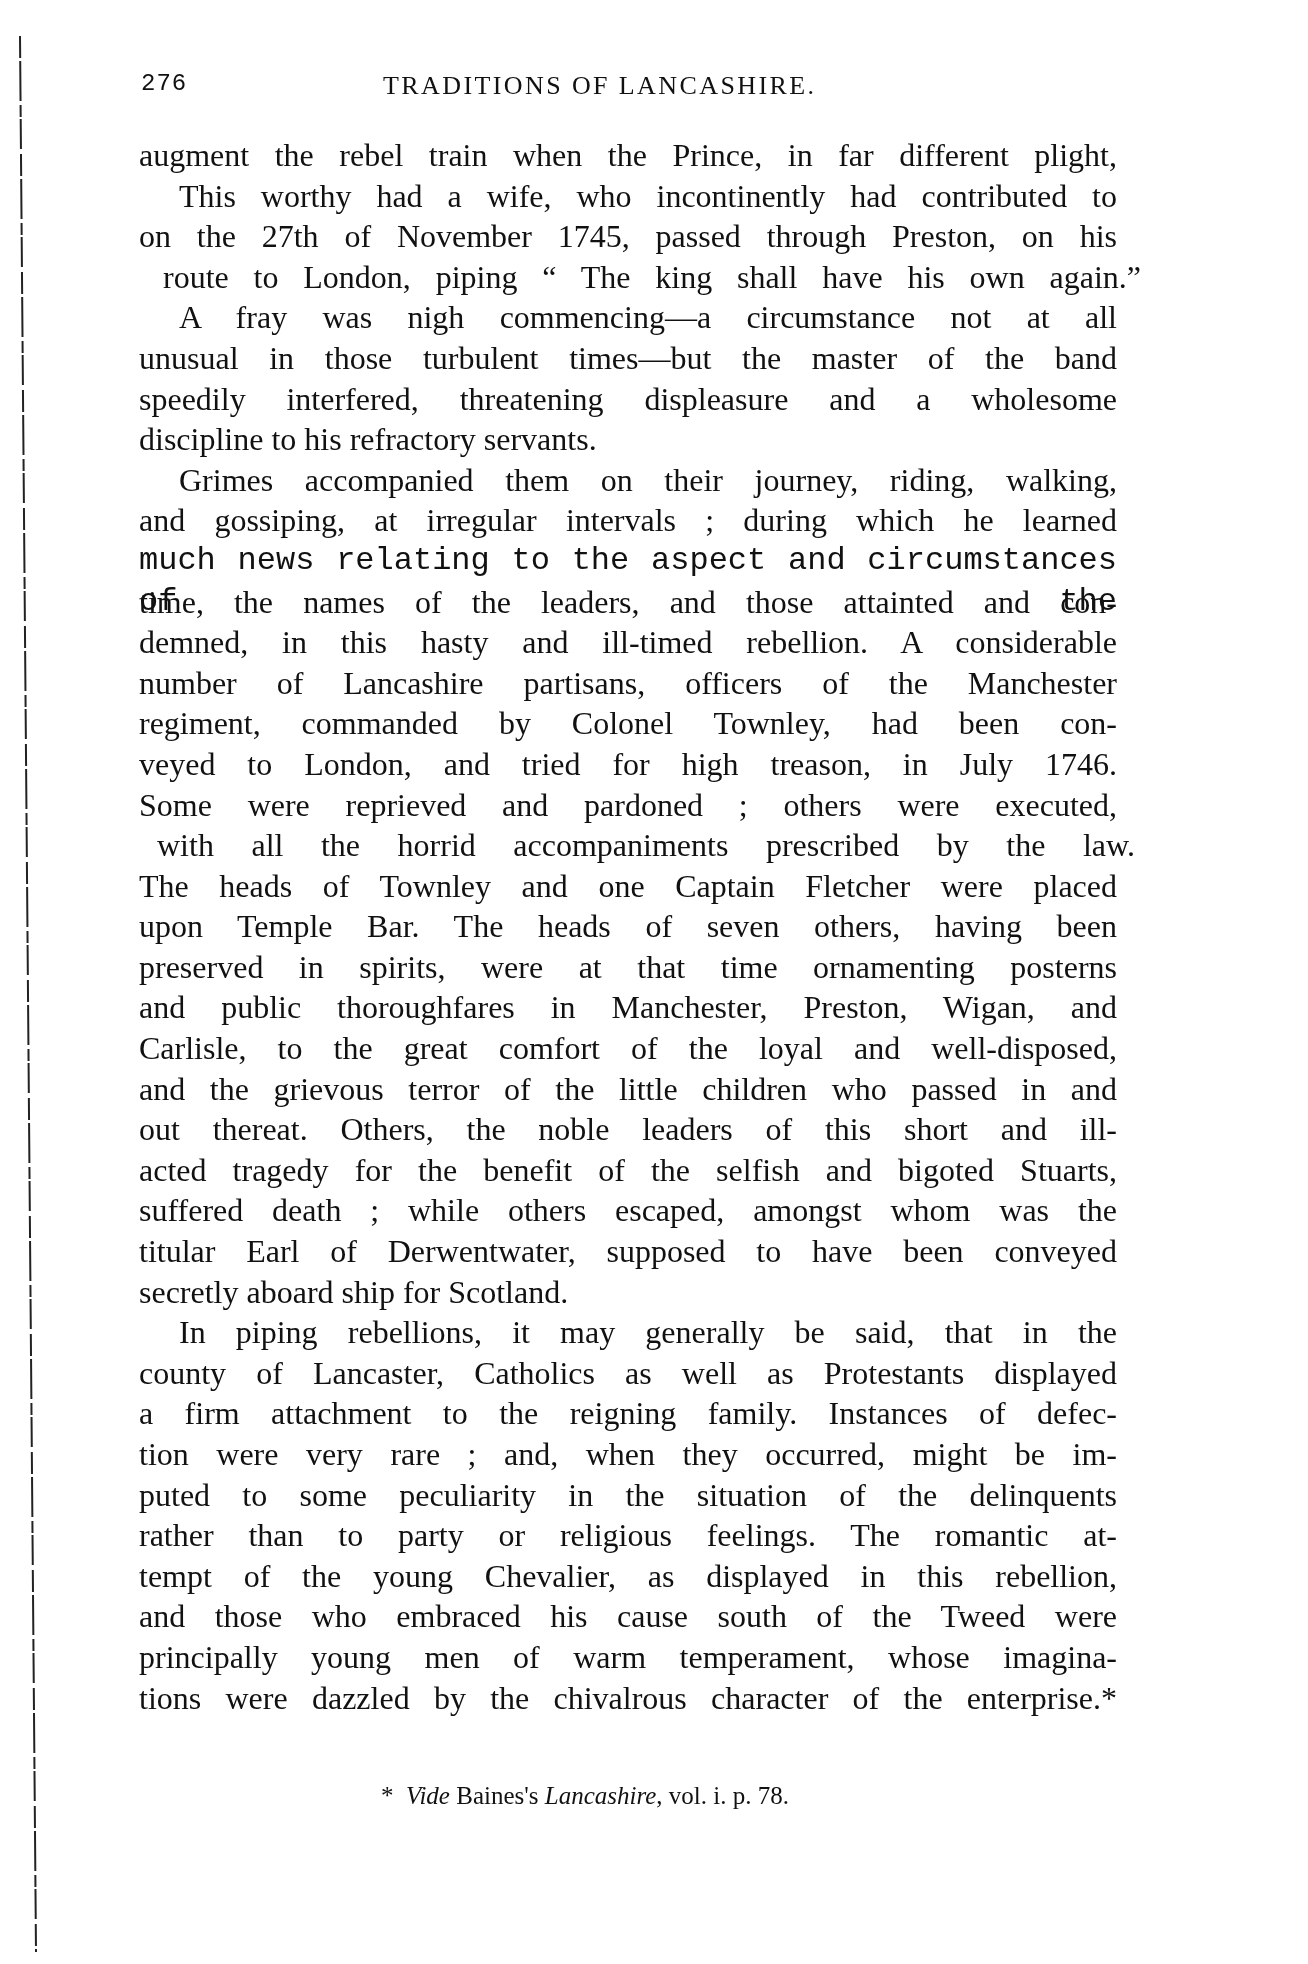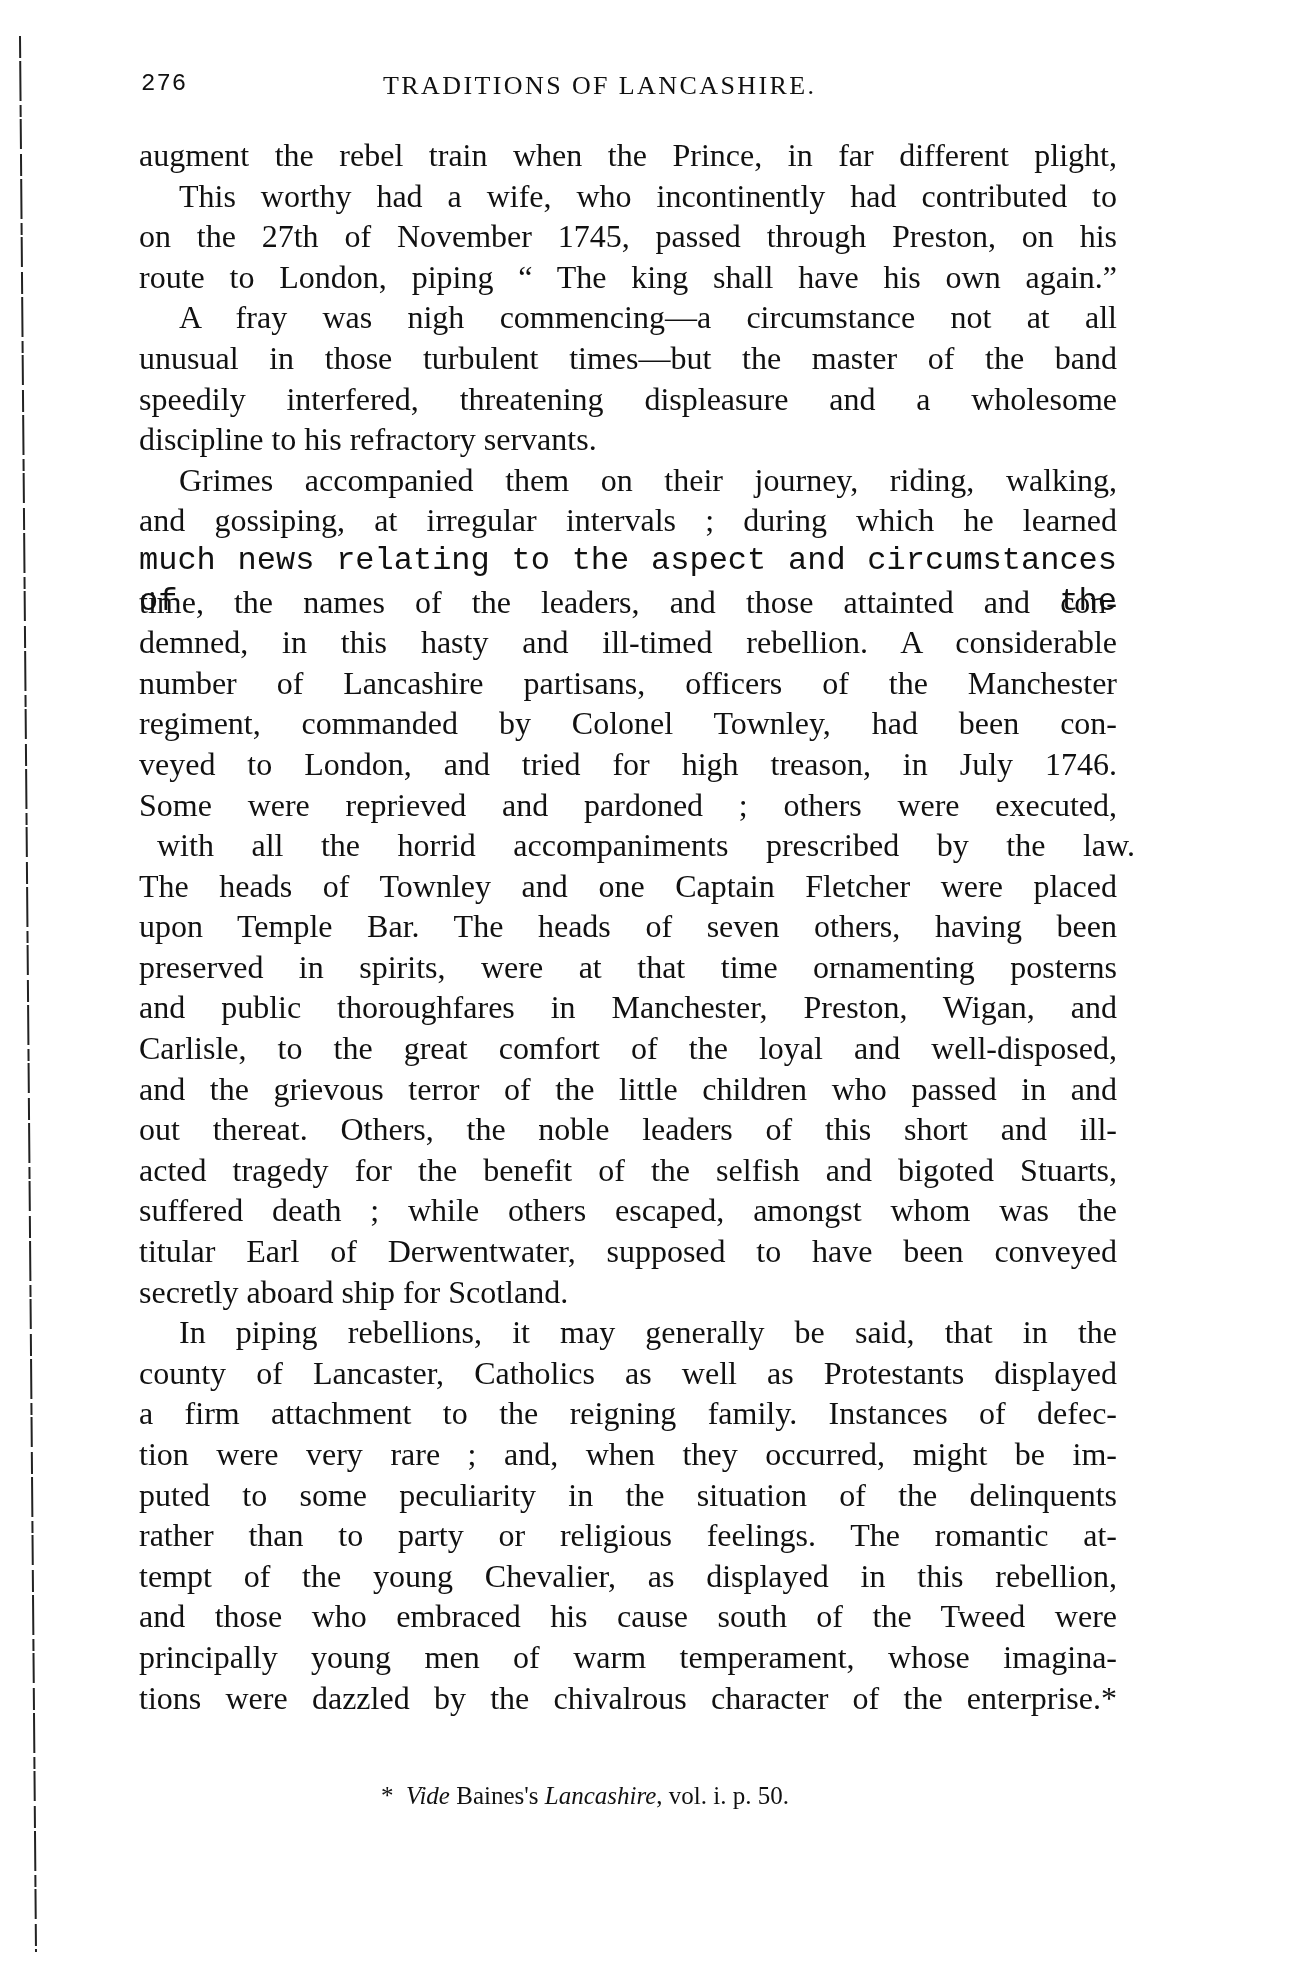--- a/index.html
+++ b/index.html
@@ -105,21 +105,21 @@
   <span class="page-number">276</span>
   <span class="running-title">TRADITIONS OF LANCASHIRE.</span>
 </header>
 
 <main class="body-text">
 
   <div>
     <div class="line"><span class="txt" style="white-space: normal; width: 978px;">augment the rebel train when the Prince, in far different plight,</span></div>
     <div class="line indent"><span class="txt" style="white-space: normal; width: 938px;">This worthy had a wife, who incontinently had contributed to</span></div>
     <div class="line"><span class="txt" style="white-space: normal; width: 978px;">on the 27th of November 1745, passed through Preston, on his</span></div>
-    <div class="line"><span class="txt" style="white-space: normal; width: 978px;">route to London, piping “ The king shall have his own again.”</span></div>
+    <div class="line"><span class="txt" style="white-space: normal; width: 978px; margin-left: 24px;">route to London, piping “ The king shall have his own again.”</span></div>
   </div>
 
   <div>
     <div class="line indent"><span class="txt" style="white-space: normal; width: 938px;">A fray was nigh commencing—a circumstance not at all</span></div>
     <div class="line"><span class="txt" style="white-space: normal; width: 978px;">unusual in those turbulent times—but the master of the band</span></div>
     <div class="line"><span class="txt" style="white-space: normal; width: 978px;">speedily interfered, threatening displeasure and a wholesome</span></div>
     <div class="line last"><span class="txt" style="white-space: normal; width: 978px;">discipline to his refractory servants.</span></div>
   </div>
 
   <div>
@@ -156,14 +156,14 @@
     <div class="line"><span class="txt" style="white-space: normal; width: 978px;">tempt of the young Chevalier, as displayed in this rebellion,</span></div>
     <div class="line"><span class="txt" style="white-space: normal; width: 978px;">and those who embraced his cause south of the Tweed were</span></div>
     <div class="line"><span class="txt" style="white-space: normal; width: 978px;">principally young men of warm temperament, whose imagina-</span></div>
     <div class="line"><span class="txt" style="white-space: normal; width: 978px;">tions were dazzled by the chivalrous character of the enterprise.*</span></div>
   </div>
 </main>
 
 <footer class="footnote">
   <span>*</span>&nbsp;&nbsp;<em>Vide</em>
   <span>Baines's</span>
-  <em>Lancashire</em><span>, vol. i. p. 50.</span>
+  <em>Lancashire</em><span>, vol. i. p. 78.</span>
 </footer>
 
 </body></html>

